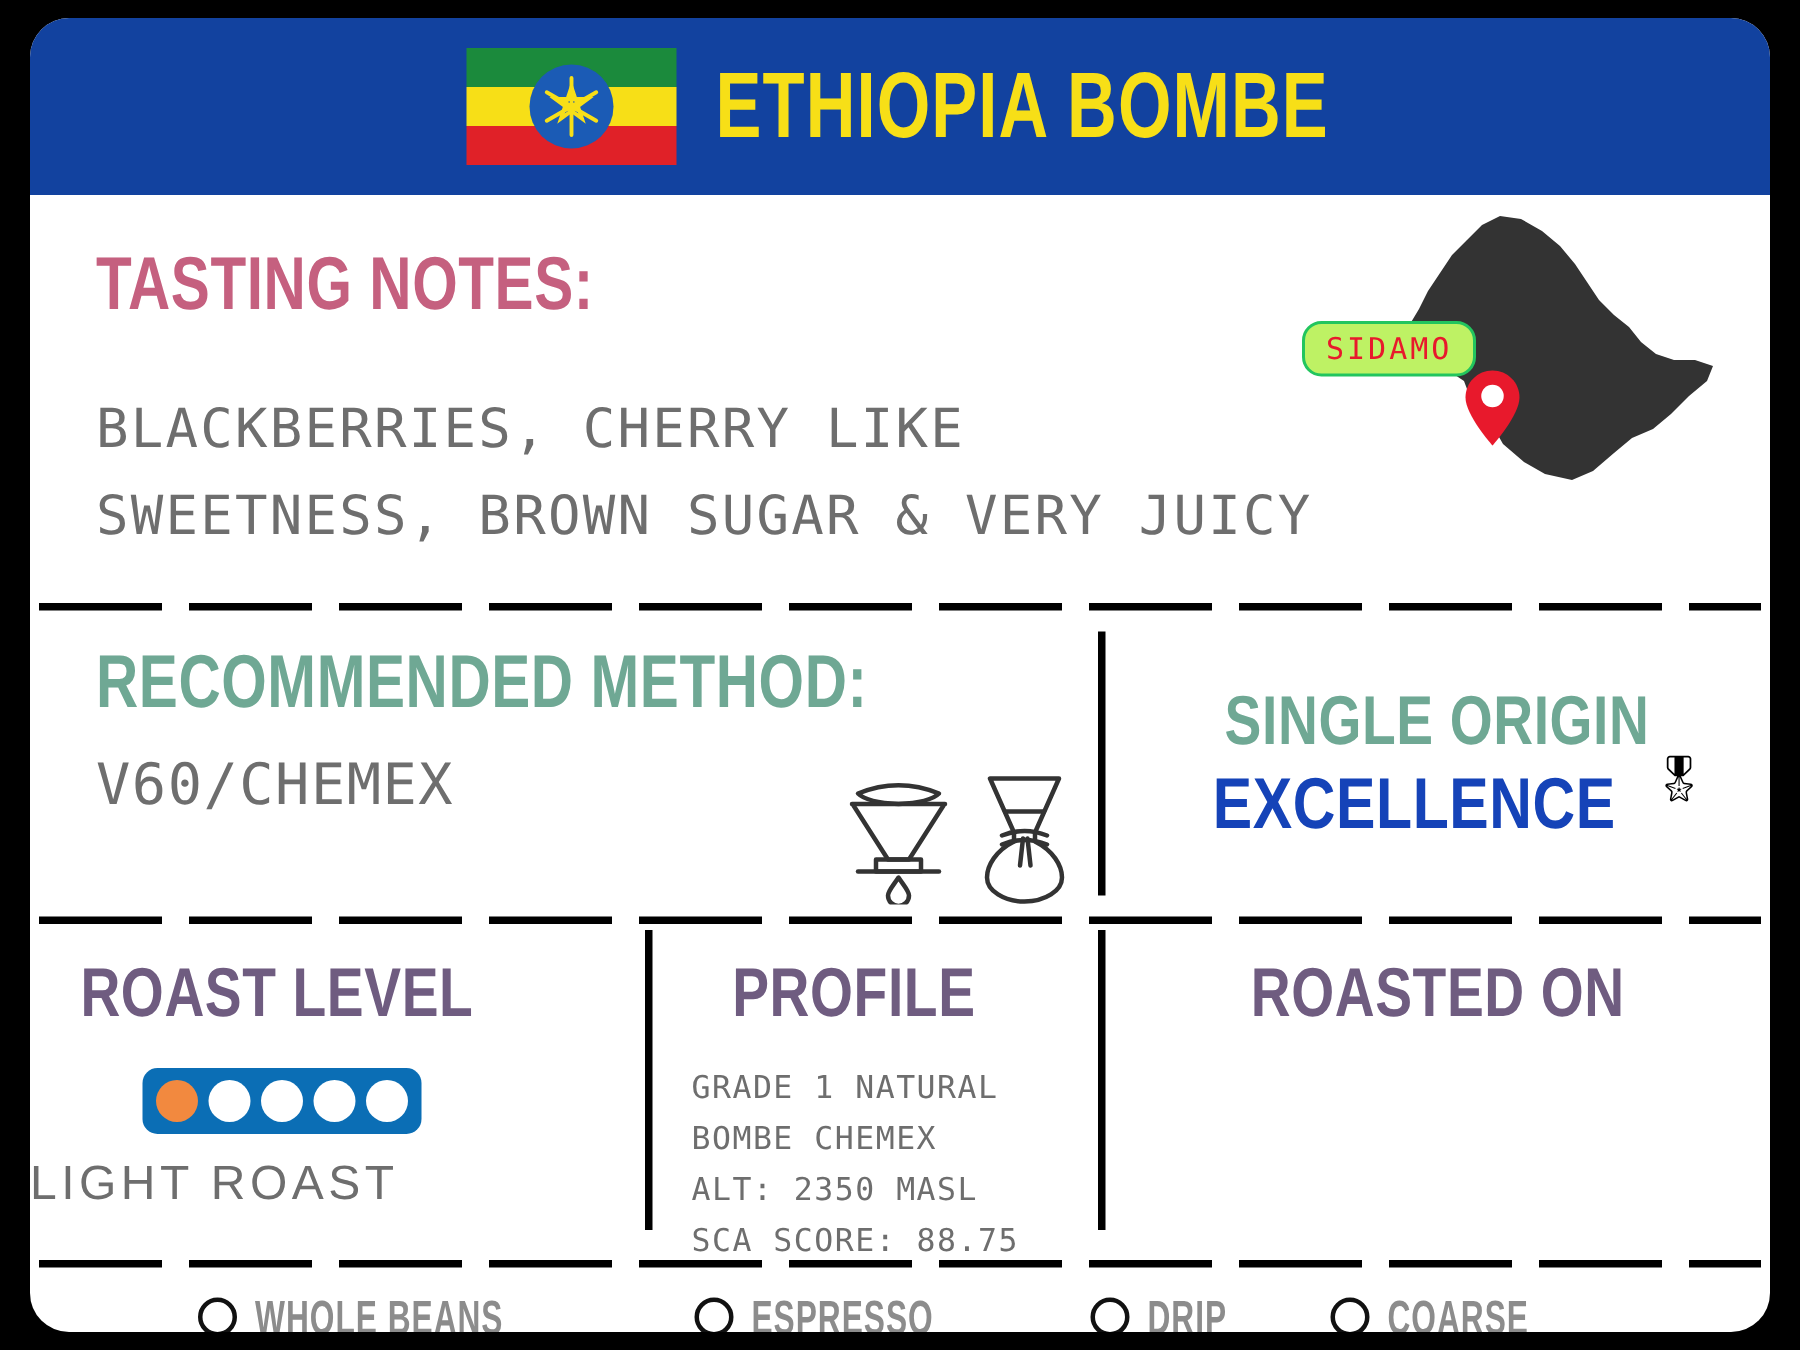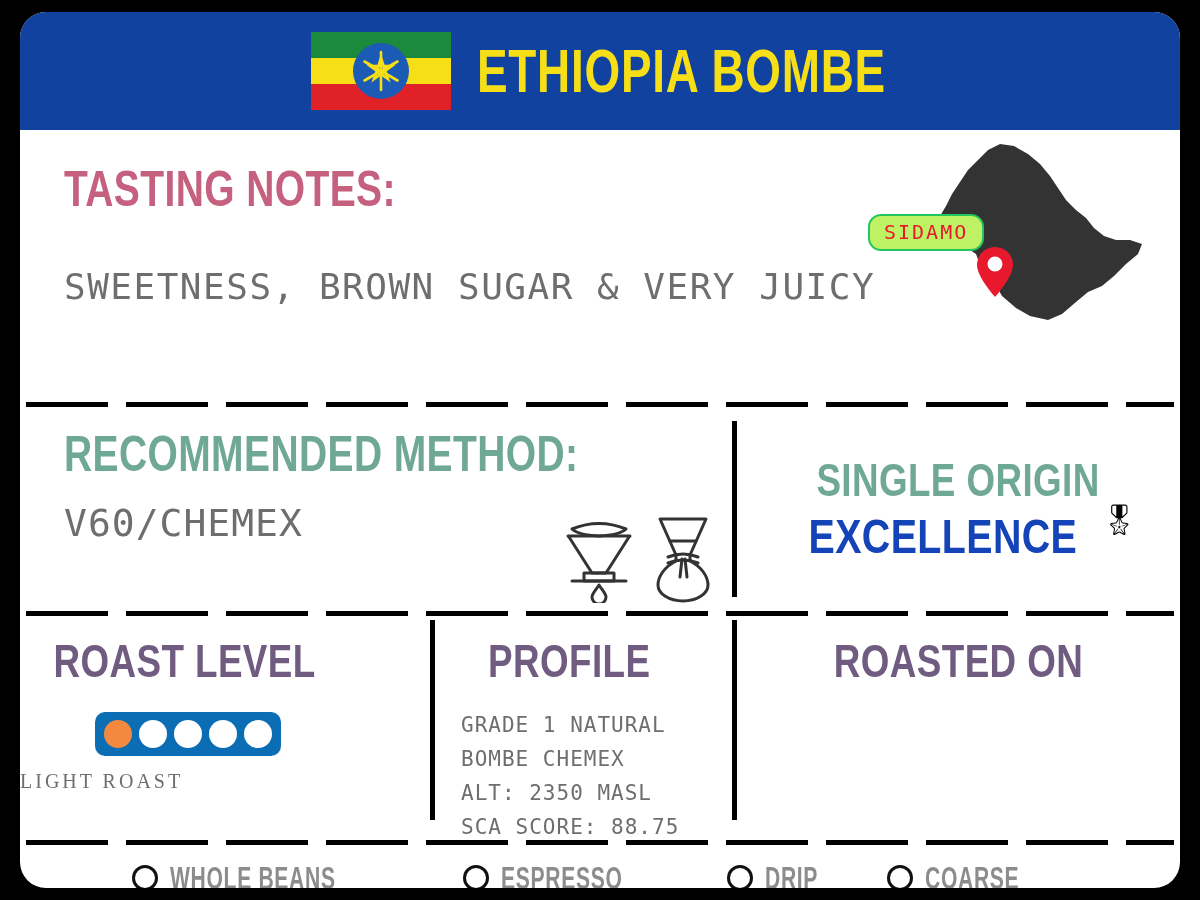--- a/index.html
+++ b/index.html
@@ -256,22 +256,22 @@
   }
   .dot {
     width: 28px; height: 28px;
     border-radius: 50%;
     background: #ffffff;
   }
   .dot.filled { background: #F2893F; }
   .roast-caption {
     margin-top: 14px;
     color: #6E6E6E;
-    font-family: Liberation Serif, serif;
-    font-size: 20px;
+    font-family: Liberation Sans, sans-serif;
+    font-size: 32px;
     letter-spacing: 3px;
   }
 
   .cell-profile {
     position: absolute;
     left: 415px; top: 0;
     width: 297px; height: 100%;
     padding: 22px 0 0 26px;
     box-sizing: border-box;
   }
@@ -345,20 +345,21 @@
           </g>
         </svg>
       </div>
     </div>
     <div class="header-title">ETHIOPIA BOMBE</div>
   </div>
 
   <div class="section tasting">
     <div class="heading-pink">TASTING NOTES:</div>
     <div class="notes-body">
+      <div>BLACKBERRIES, CHERRY LIKE</div>
       <div>SWEETNESS, BROWN SUGAR &amp; VERY JUICY</div>
     </div>
 
     <div class="map-wrap">
       <svg width="260" height="205" viewBox="0 0 260 205">
         <path fill="#333333" d="
           M68,95 L52,100 L46,108 L60,112 L74,110 L86,118 L92,134 L104,146
           L112,160 L126,172 L140,180 L158,184 L172,178 L186,166 L198,156
           L212,150 L224,140 L236,128 L248,118 L252,108 L240,104 L226,104
           L214,100 L204,92 L196,82 L186,74 L176,64 L168,52 L160,40

